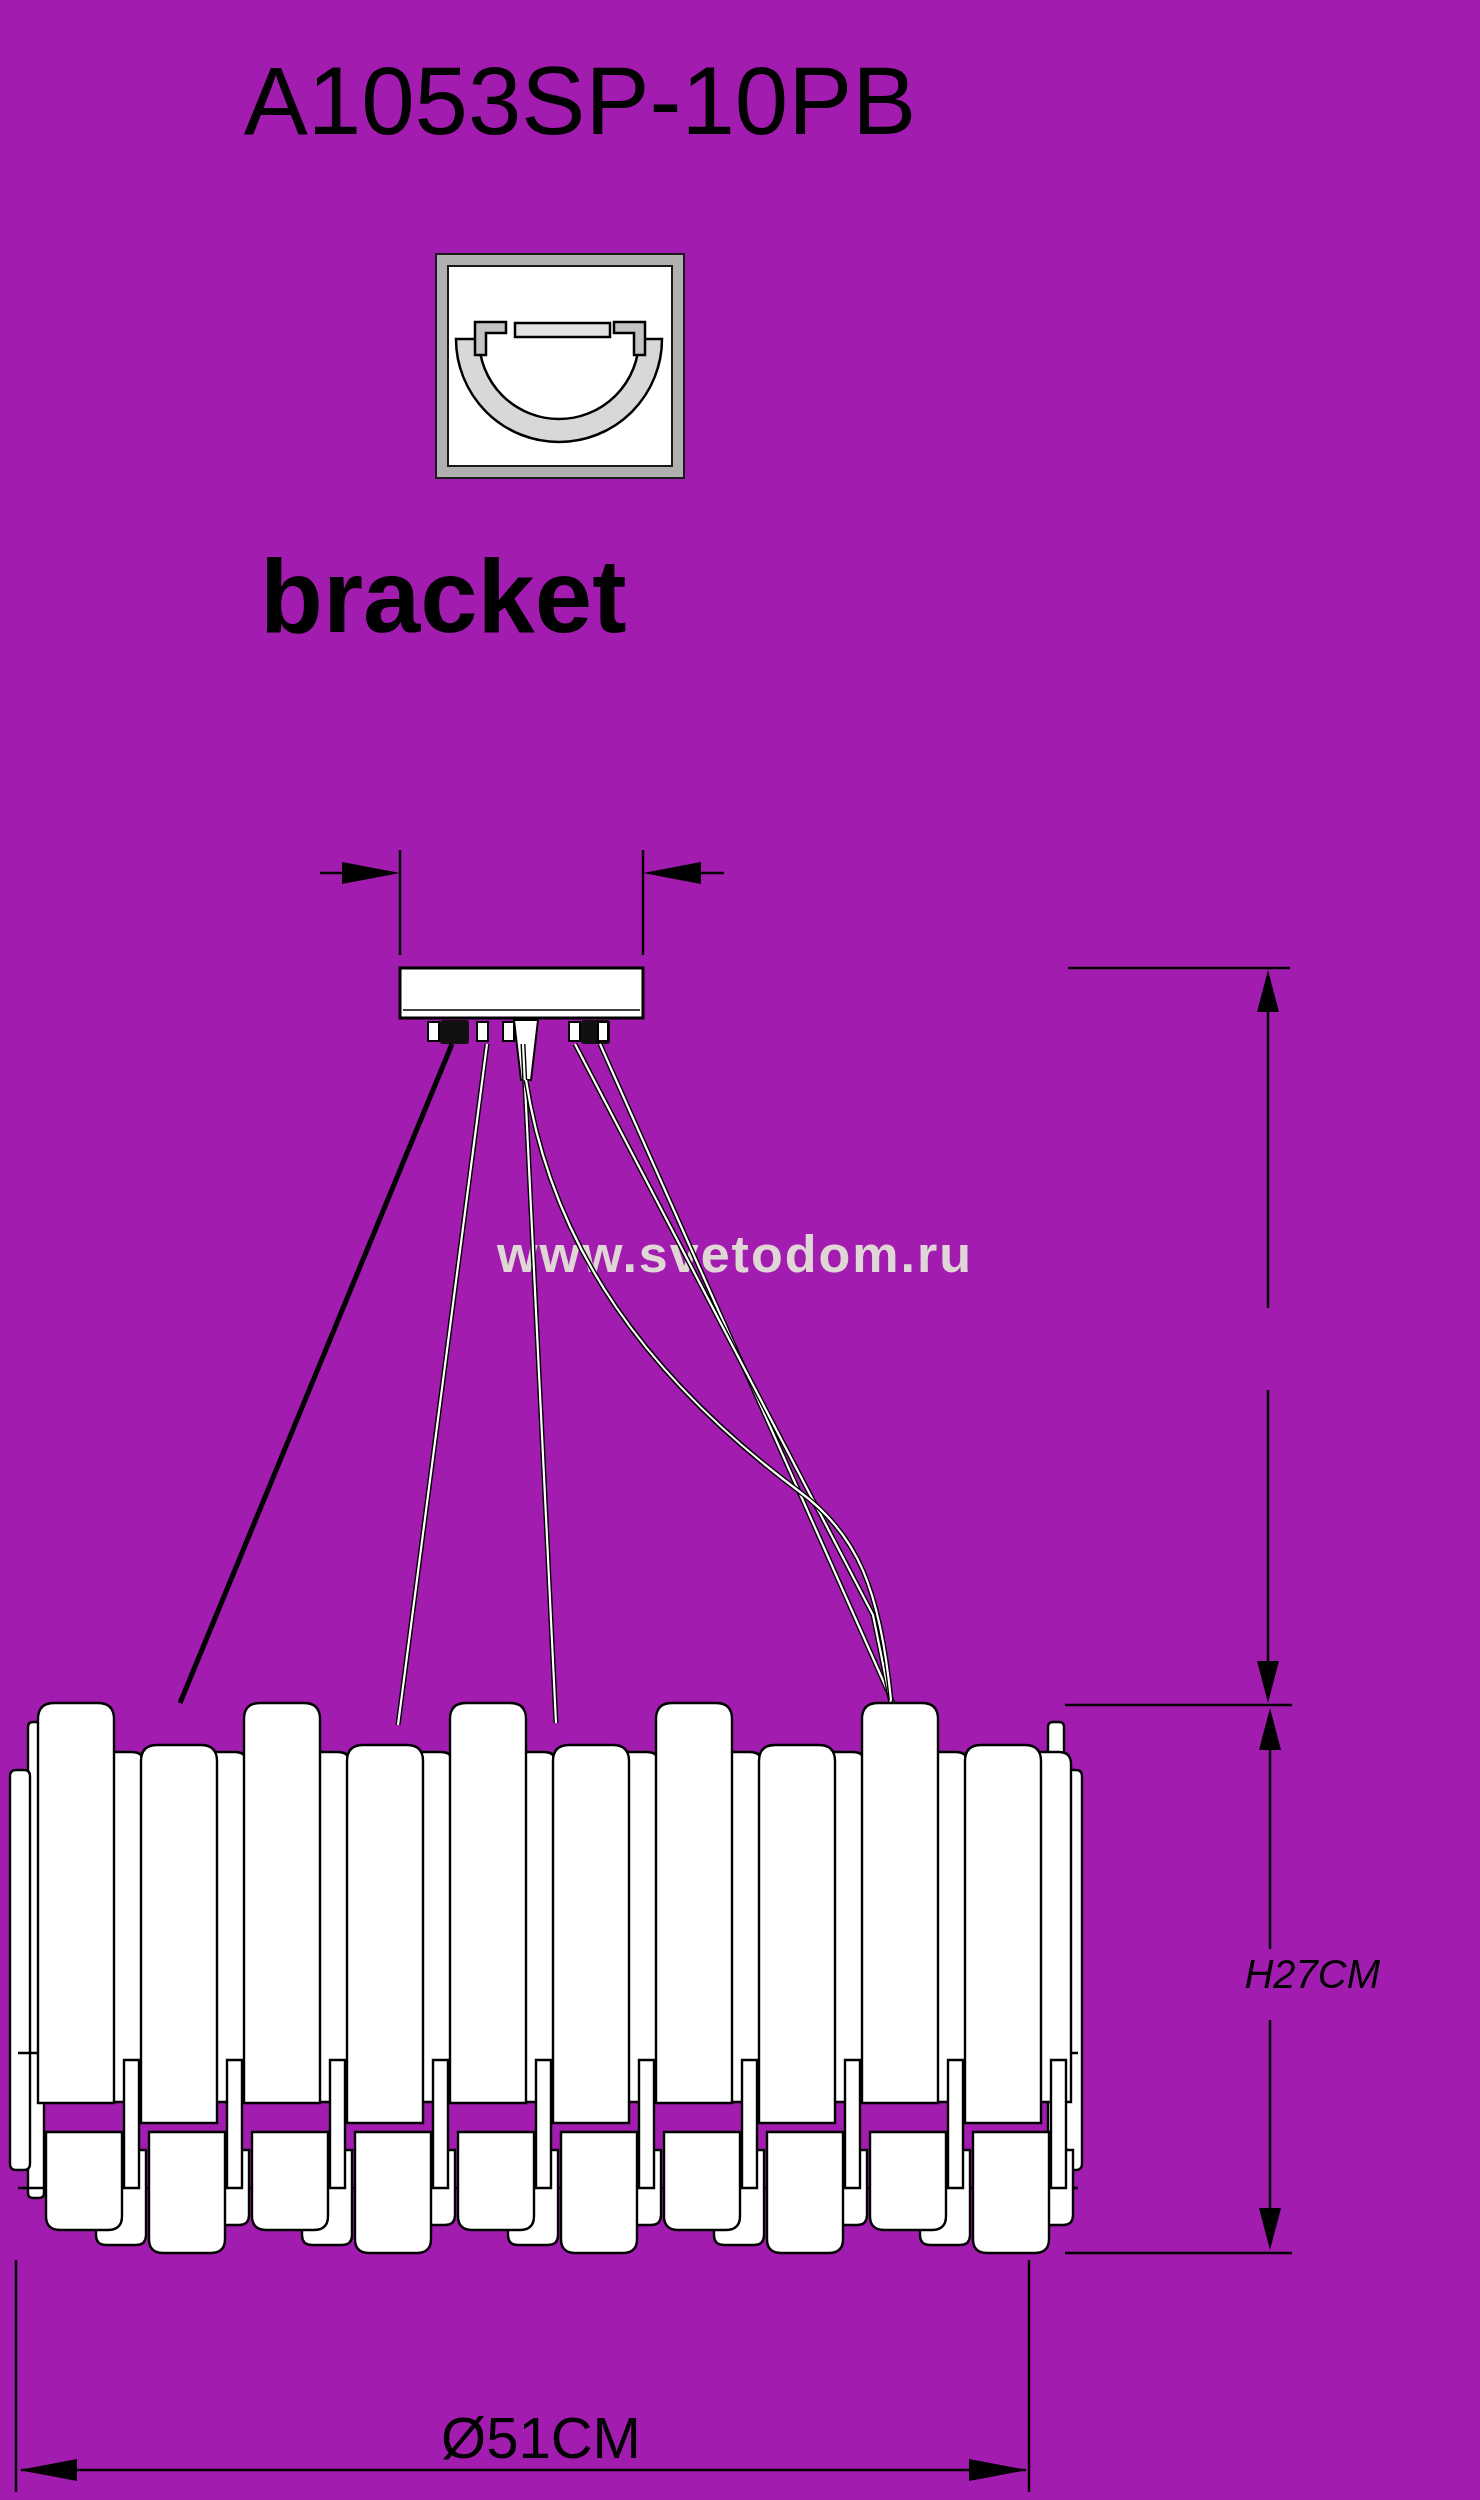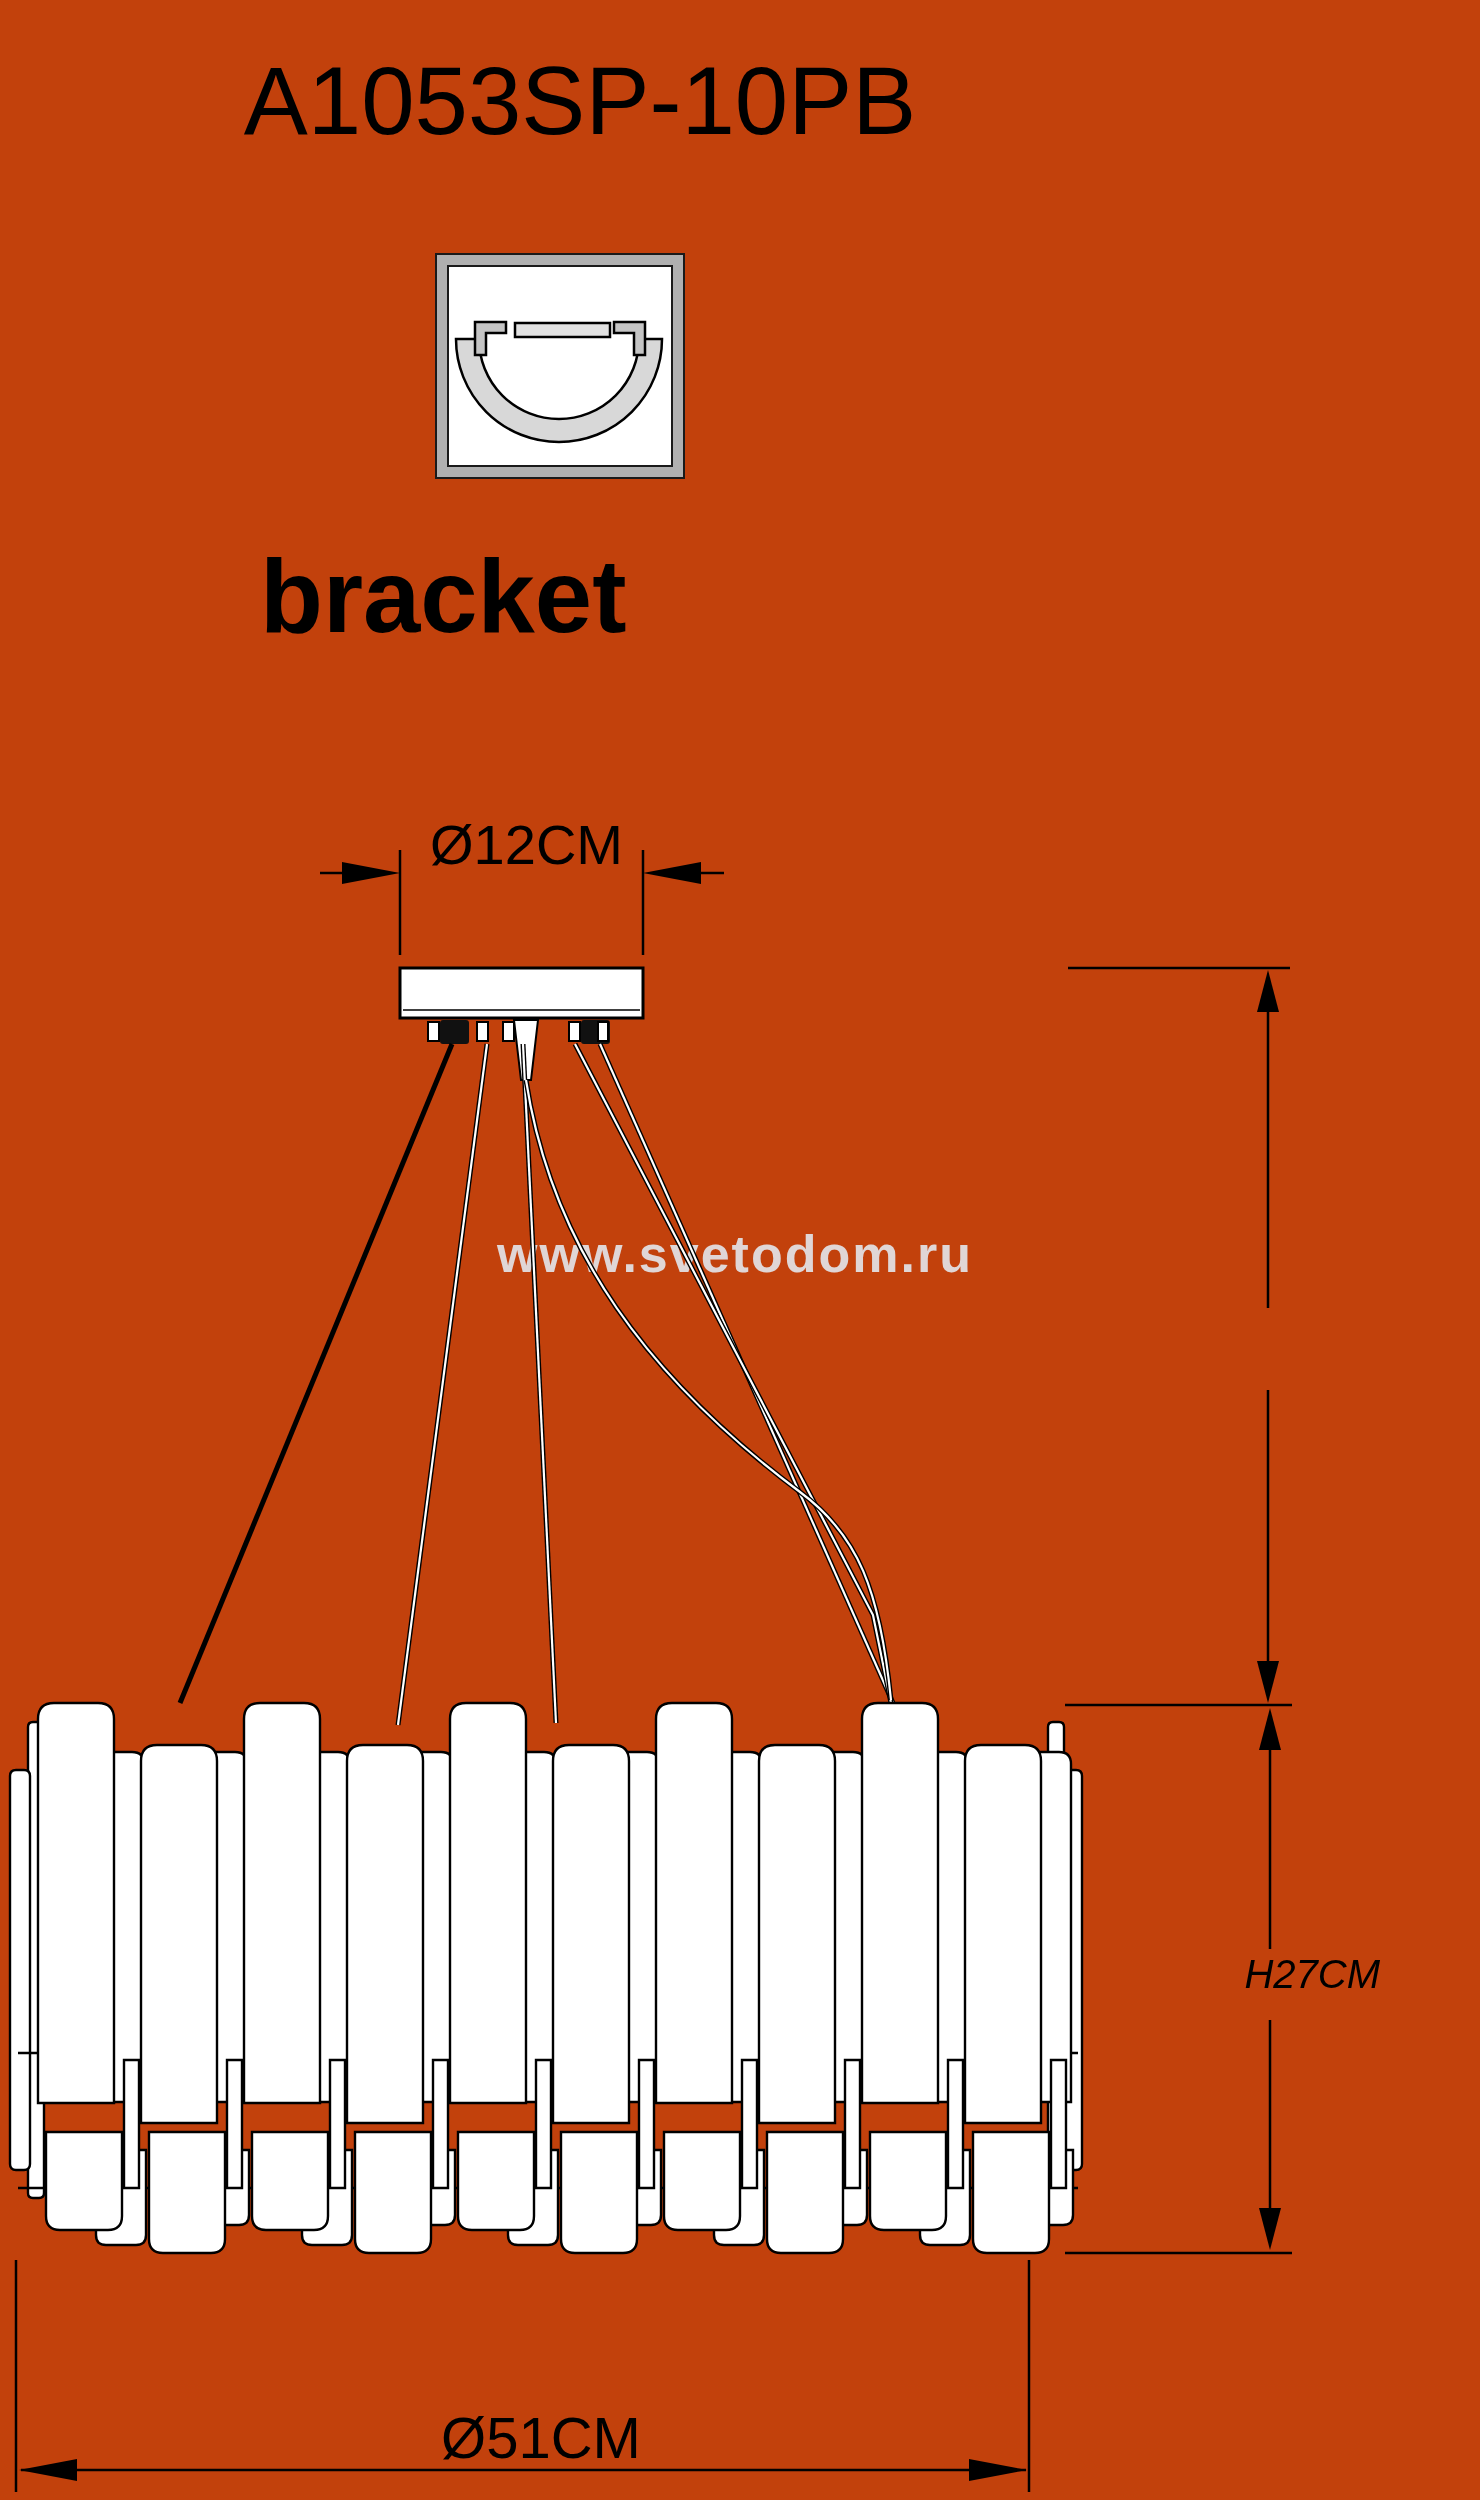--- a/index.html
+++ b/index.html
@@ -1,16 +1,16 @@
 <!DOCTYPE html>
 <html><head>
 <meta charset="utf-8">
 <style>
   html,body{margin:0;padding:0;background:#fff;}
-  #page{position:relative;width:1480px;height:2500px;background:#c2410c;overflow:hidden;
+  #page{position:relative;width:1480px;height:2500px;background:#a21caf;overflow:hidden;
         font-family:"Liberation Sans", sans-serif;color:#000;}
   .abs{position:absolute;}
   #model-number{top:46px;left:0;width:1160px;text-align:center;font-size:96px;
         font-weight:400;letter-spacing:0px;white-space:nowrap;}
   #bracket-label{top:538px;left:260px;width:600px;font-size:103px;
         font-weight:700;}
   #watermark{top:1224px;left:497px;font-size:52px;font-weight:700;letter-spacing:2px;
         white-space:nowrap;}
   .dim-text{white-space:nowrap;font-weight:400;}
   #dim-canopy{top:812px;left:404px;width:245px;text-align:center;font-size:56px;}
@@ -35,21 +35,20 @@
     <path d="M21,86 A103,103 0 0 0 227,86 L204,86 A80,80 0 0 1 44,86 Z" fill="#d8d8d8" stroke="#000" stroke-width="2.5"></path>
     <path d="M40,69 H71 V80 H51 V102 H40 Z" fill="#c4c4c4" stroke="#000" stroke-width="2.5"></path>
     <path d="M210,69 H179 V80 H199 V102 H210 Z" fill="#c4c4c4" stroke="#000" stroke-width="2.5"></path>
     <rect x="80" y="70" width="95" height="14" fill="#e2e2e2" stroke="#000" stroke-width="2.5"></rect>
   </svg>
 
   <div class="abs" id="bracket-label">bracket</div>
 
   <div class="abs" id="watermark" style="color: rgb(224, 214, 214);">www.svetodom.ru</div>
 
-  <div class="abs dim-text" id="dim-canopy">Ø12CM</div>
 
 
   <div class="abs dim-text" id="dim-height">H27CM</div>
 
   <div class="abs dim-text" id="dim-diameter">Ø51CM</div>
 
   <svg class="abs" style="top:820px;left:0;" width="1480" height="1680" viewBox="0 0 1480 1680" id="drawing">
 
     <g stroke="#000" stroke-width="2.5">
       <line x1="400" y1="30" x2="400" y2="135"></line>

